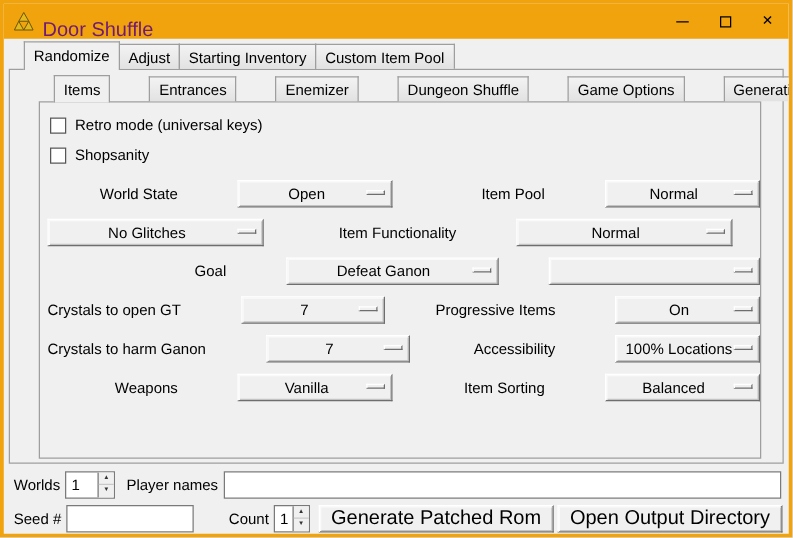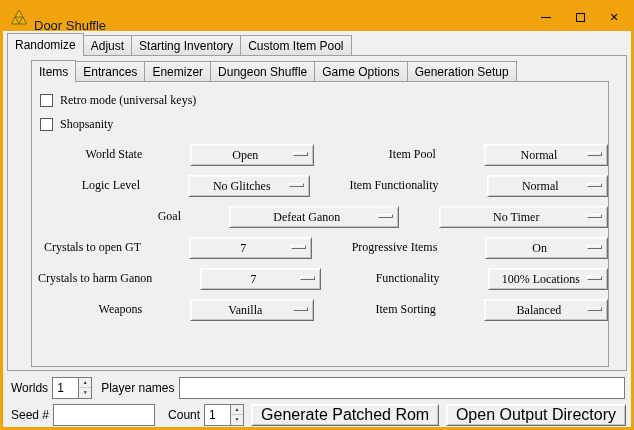--- a/index.html
+++ b/index.html
@@ -14,51 +14,51 @@
     overflow:hidden;
   }
 
   
   .titlebar {
     height:28px; background:#f0a30c;
     display:flex; align-items:center;
     padding-left:8px;
   }
   .app-icon { width:16px; height:16px; display:inline-block; margin-right:7px; }
-  .title { font-size:13px; color:#0f172a;margin-top:16px; }
+  .title { font-size:16px; color:#701a75;margin-top:16px; }
   .winbtns { margin-left:auto; display:flex; height:28px; }
   .winbtn { width:34px; height:28px; display:flex; align-items:center; justify-content:center; cursor:default; }
   .min-glyph { width:10px; height:1px; background:#000; }
   .max-glyph { width:9px; height:9px; border:1px solid #000; }
   .close-glyph { font-size:11px; line-height:11px; }
 
   
   .client { height:396px; position:relative; }
   .tabrow { display:flex; align-items:flex-end; position:relative; z-index:2; padding-left:4px; }
   .tabrow.outer { height:24px; }
-  .tabrow.sub { height:21px; padding-left:0; }
+  .tabrow.sub { height:21px; padding-left:0;gap:32px; }
   .tab {
     height:20px; line-height:20px; padding:0 7px;
     border:1px solid #9e9e9e; border-bottom:none;
     background:linear-gradient(#f3f3f3,#e2e2e2);
-    white-space:nowrap; cursor:default;
+    white-space:nowrap; cursor:default;margin-left:12px;
   }
   .tab + .tab { margin-left:-1px; }
   .tab.active {
     height:23px; line-height:22px;
     margin-bottom:-1px;
     background:#f0f0f0;
     position:relative; z-index:3;
   }
   .tabrow.sub .tab.active { height:22px; }
 
   .pane { background:#f0f0f0; border:1px solid #9e9e9e; }
   .pane.outer-pane { margin:0 4px; height:316px; }
   .subnotebook { padding:4px 0 0 23px; }
-  .pane.sub-pane { width:578px; height:286px; padding:6px 0 0 6px;font-family:Liberation Serif, serif; }
+  .pane.sub-pane { width:578px; height:286px; padding:6px 0 0 6px; }
 
   
   .check-row { display:flex; align-items:center; height:24px; padding-left:2px; cursor:default; }
   .checkbox {
     width:13px; height:13px; background:#fff;
     border:1px solid #565656; display:inline-block;
   }
   .check-label { margin-left:7px; }
 
   
@@ -82,21 +82,21 @@
     position:absolute; right:5px; top:50%; margin-top:-3px;
     width:15px; height:4px; background:#f0f0f0;
     border:1px solid; border-color:#ffffff #6e6e6e #6e6e6e #ffffff;
   }
 
   
   .bottom { padding:3px 5px 0 8px; }
   .brow { display:flex; align-items:center; height:27px; }
   .blbl { white-space:nowrap; margin-right:4px; }
   .blbl.pn { margin-left:9px; }
-  .blbl.cnt { margin-left:13px; }
+  .blbl.cnt { margin-left:28px; }
   .entry {
     height:22px; background:#fff;
     border:1px solid #7a7a7a;
     font-family:"Liberation Sans", sans-serif; font-size:12px;
     padding:0 4px; outline:none;
   }
   .entry.grow { flex:1; margin-right:1px; }
   .entry.seed { width:102px; }
   .spin {
     width:40px; height:22px; background:#fff;
@@ -189,40 +189,38 @@
                 <span class="dd-ind"></span>
               </div>
               <span class="lbl r">Item Pool</span>
               <div class="dd">
                 <span class="dd-value">Normal</span>
                 <span class="dd-ind"></span>
               </div>
             </div>
 
             <div class="row">
-              <span class="lbl l">Logic Level</span>
               <div class="dd">
                 <span class="dd-value">No Glitches</span>
                 <span class="dd-ind"></span>
               </div>
               <span class="lbl r">Item Functionality</span>
               <div class="dd">
                 <span class="dd-value">Normal</span>
                 <span class="dd-ind"></span>
               </div>
             </div>
 
             <div class="row">
               <span class="lbl l">Goal</span>
               <div class="dd">
                 <span class="dd-value">Defeat Ganon</span>
                 <span class="dd-ind"></span>
               </div>
               <div class="dd">
-                <span class="dd-value">No Timer</span>
                 <span class="dd-ind"></span>
               </div>
             </div>
 
             <div class="row">
               <span class="lbl l">Crystals to open GT</span>
               <div class="dd">
                 <span class="dd-value">7</span>
                 <span class="dd-ind"></span>
               </div>
@@ -232,21 +230,21 @@
                 <span class="dd-ind"></span>
               </div>
             </div>
 
             <div class="row">
               <span class="lbl l">Crystals to harm Ganon</span>
               <div class="dd">
                 <span class="dd-value">7</span>
                 <span class="dd-ind"></span>
               </div>
-              <span class="lbl r">Functionality</span>
+              <span class="lbl r">Accessibility</span>
               <div class="dd">
                 <span class="dd-value">100% Locations</span>
                 <span class="dd-ind"></span>
               </div>
             </div>
 
             <div class="row">
               <span class="lbl l">Weapons</span>
               <div class="dd">
                 <span class="dd-value">Vanilla</span>

